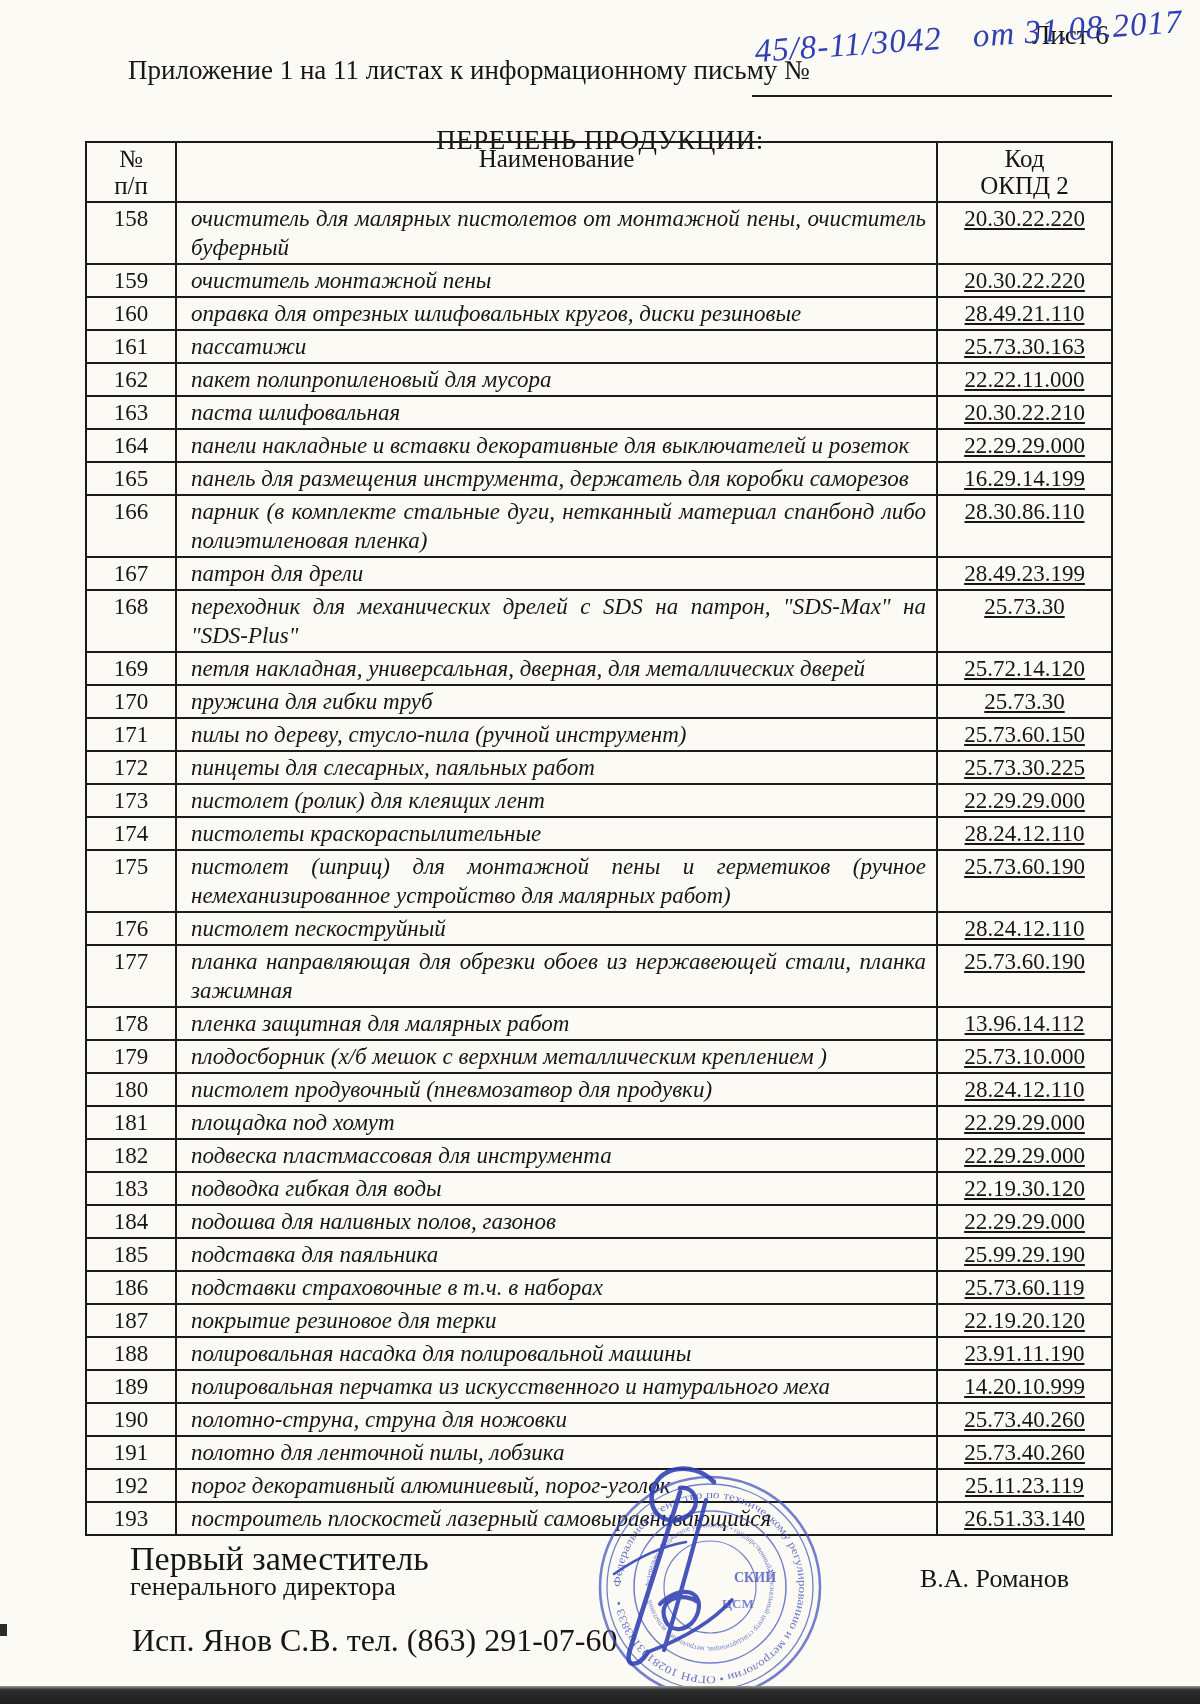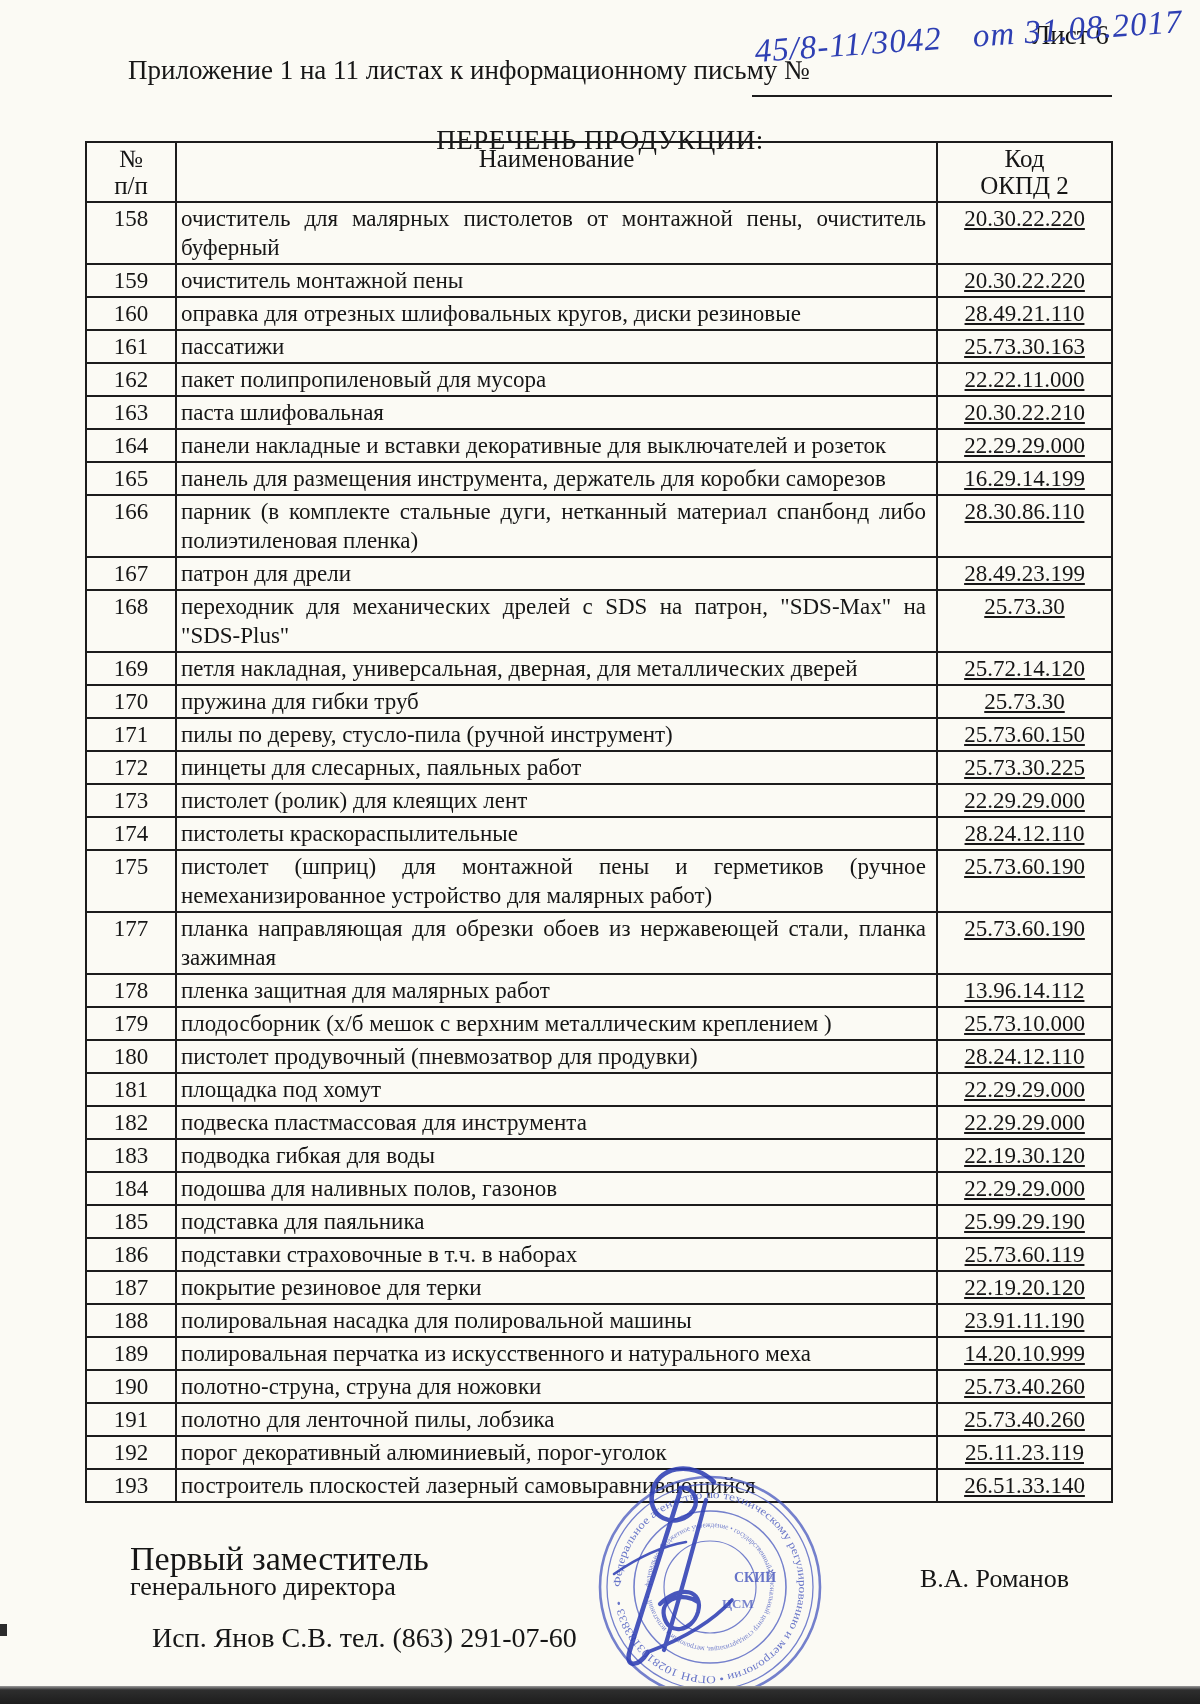--- a/index.html
+++ b/index.html
@@ -15,27 +15,27 @@
   .ref-underline{position:absolute;top:95px;left:752px;width:360px;height:2px;background:#1c1c1c;}
   .doc-title{position:absolute;top:113px;left:0;width:1200px;text-align:center;
              font-size:27px;letter-spacing:.5px;margin-top:12px;}
 
   table.products{position:absolute;top:141px;left:85px;width:1026px;
                  border-collapse:collapse;table-layout:fixed;font-size:23px;}
   .products th,.products td{border:2px solid #1c1c1c;vertical-align:top;}
   .products th{font-size:25px;line-height:27px;font-weight:normal;text-align:center;padding:2px 0;}
   .products td{line-height:29px;padding:1px 0;}
   td.col-num{text-align:center;}
-  td.col-name{text-align:justify;padding:1px 10px 1px 4px;}
+  td.col-name{text-align:justify;padding:1px 10px 1px 14px;font-style:italic;}
   td.col-code{text-align:center;text-decoration:underline;}
 
   .signer-title-1{position:absolute;top:1540px;left:130px;font-size:34px;}
   .signer-title-2{position:absolute;top:1572px;left:130px;font-size:26px;}
   .signer-name{position:absolute;top:1564px;left:920px;font-size:26px;}
-  .executor-line{position:absolute;top:1622px;left:152px;font-size:28px;}
+  .executor-line{position:absolute;top:1622px;left:132px;font-size:32px;}
 
   .stamp{position:absolute;top:1470px;left:592px;width:236px;height:234px;}
   .signature{position:absolute;top:1452px;left:556px;width:260px;height:252px;}
 
   .scan-band{position:absolute;left:0;top:1686px;width:1200px;height:18px;
              background:linear-gradient(#9a9a9a 0px,#2e2e2e 4px,#1d1d1d 100%);}
   .scan-speck{position:absolute;left:0;top:1624px;width:7px;height:12px;background:#2b2b2b;}
 </style>
 </head>
 <body>
@@ -158,20 +158,25 @@
           <td class="col-num">174</td>
           <td class="col-name">пистолеты краскораспылительные</td>
           <td class="col-code">28.24.12.110</td>
         </tr>
         <tr>
           <td class="col-num">175</td>
           <td class="col-name">пистолет (шприц) для монтажной пены и герметиков (ручное немеханизированное устройство для малярных работ)</td>
           <td class="col-code">25.73.60.190</td>
         </tr>
         <tr>
+          <td class="col-num">176</td>
+          <td class="col-name">пистолет пескоструйный</td>
+          <td class="col-code">28.24.12.110</td>
+        </tr>
+        <tr>
           <td class="col-num">177</td>
           <td class="col-name">планка направляющая для обрезки обоев из нержавеющей стали, планка зажимная</td>
           <td class="col-code">25.73.60.190</td>
         </tr>
         <tr>
           <td class="col-num">178</td>
           <td class="col-name">пленка защитная для малярных работ</td>
           <td class="col-code">13.96.14.112</td>
         </tr>
         <tr>

